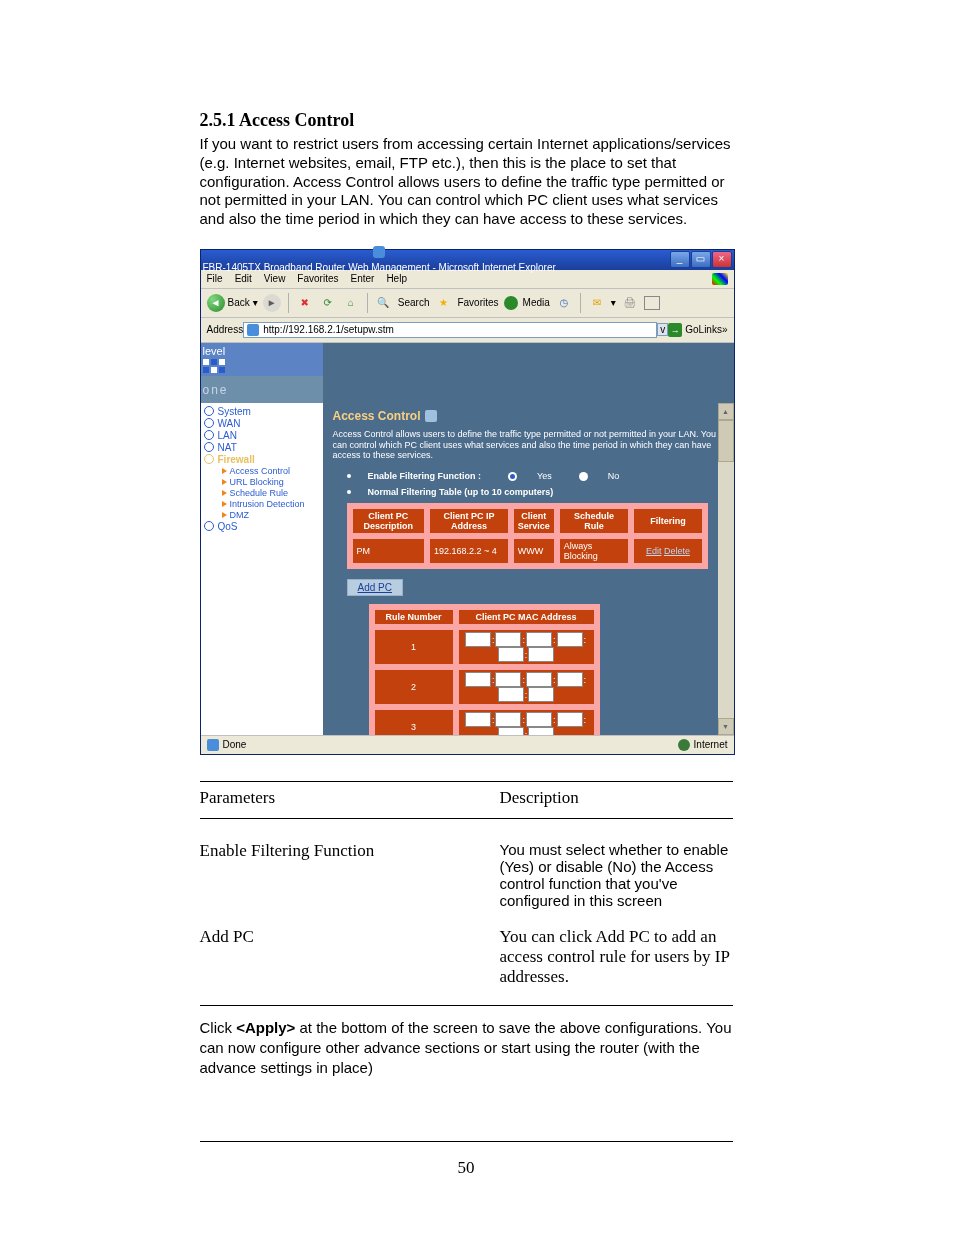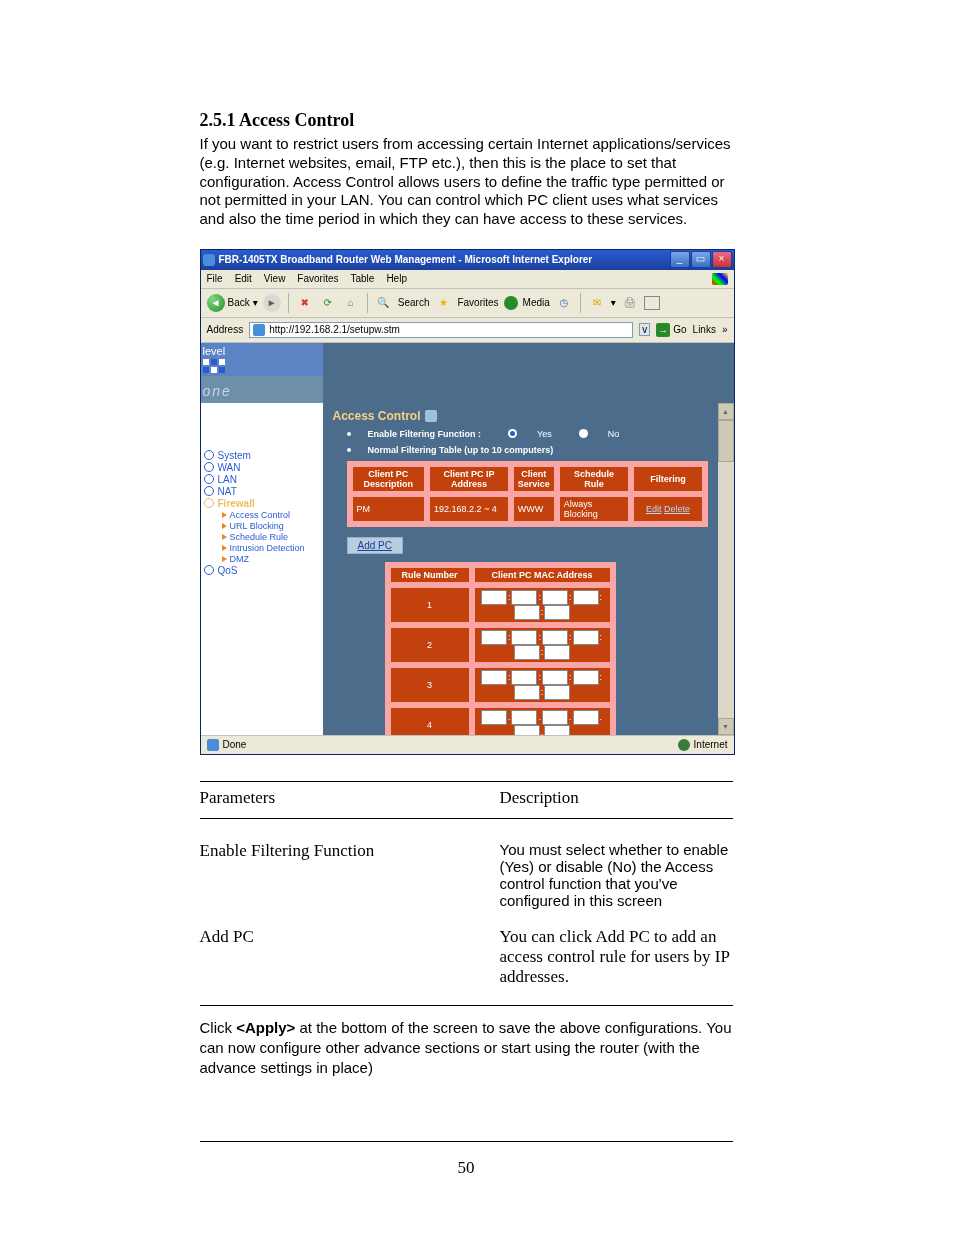--- a/index.html
+++ b/index.html
@@ -38,25 +38,26 @@
   .titlebar {
     background: linear-gradient(to bottom, #2a5cd0, #1a3e9c);
     color: #fff;
     display: flex;
     align-items: center;
     justify-content: space-between;
     padding: 1px 2px;
     height: 18px;
   }
   .titlebar .title {
-    font-weight: bold;
+    font-weight: normal;
     font-size: 10px;
     display: flex;
     align-items: center;
     gap: 4px;
+    flex-direction: column;
   }
   .titlebar .title .ie-icon {
     width: 12px; height: 12px;
     background: #4a8edb;
     border-radius: 3px;
   }
   .win-btns {
     display: flex;
     gap: 1px;
   }
@@ -112,21 +113,20 @@
   .ico-media{border-radius:50%;background:#2a8a2a;width:14px;height:14px;}
   .ico-hist{color:#3b6fc2;}
   .ico-mail{color:#e0a000;}
   .ico-print{color:#888;}
   .ico-edit{border:1px solid #888;width:14px;height:12px;}
   .addrbar {
     background: #ece9d8;
     border-bottom: 1px solid #c0c0c0;
     display: flex;
     align-items: center;
-    gap: 6px;
     padding: 2px 6px;
     font-size: 10px;
     height: 20px;
   }
   .addr-input {
     flex: 1;
     background:#fff;
     border:1px solid #7b9ebd;
     padding:1px 3px;
     font-size:10px;
@@ -192,21 +192,20 @@
     color:#fff;
     font-size:9px;
   }
   .branding .crumb .logout-ico{display:inline-block;width:8px;height:8px;border:1px solid #fff;border-radius:50%;margin-right:2px;vertical-align:middle;}
   .left-nav {
     width:122px;
     background:#fff;
     padding:62px 3px 3px 3px;
     font-size:10px;
     box-sizing:border-box;
-    margin-top:44px;
   }
   .nav-item {display:flex;align-items:center;gap:4px;color:#2a5cd0;margin:1px 0;}
   .nav-item .bullet{width:8px;height:8px;border:1px solid #2a5cd0;border-radius:50%;}
   .subnav{padding-left:18px;font-size:9px;color:#2a5cd0;}
   .subnav div{display:flex;align-items:center;gap:3px;margin:1px 0;}
   .subnav .tri{width:0;height:0;border-top:3px solid transparent;border-bottom:3px solid transparent;border-left:5px solid #f0861a;}
   .main-panel {
     flex:1;
     background:#4c6c8c;
     color:#fff;
@@ -266,21 +265,21 @@
         <div class="win-btn">▭</div>
         <div class="win-btn close">×</div>
       </div>
     </div>
     <div class="menubar">
       <div class="menu-left">
         <span>File</span>
         <span>Edit</span>
         <span>View</span>
         <span>Favorites</span>
-        <span>Table</span>
+        <span>Enter</span>
         <span>Help</span>
       </div>
       <div class="flag"></div>
     </div>
     <div class="toolbar">
       <div class="back-btn">
         <span class="circ">◄</span>
           <span>Back</span>
           <span>▾</span>
       </div>
@@ -316,21 +315,21 @@
       </div>
       <span>Links</span>
         <span>»</span>
     </div>
 
     <div class="content">
       <div class="branding">
         <div class="logo">
           <span>level</span>
           <div class="grid"></div>
-          <span style="letter-spacing:2px;color:#c9d4ea;font-size:14px;font-style:italic;">one</span>
+          <span style="letter-spacing:2px;color:#c9d4ea;font-size:12px;">one</span>
         </div>
         <div class="bbr">BroadbandRouter</div>
         <div class="conf">Configuration</div>
         <div class="crumb">
           <span>HOME</span> /
           <span>General Setup</span> /
           <span>STATUS</span> /
           <span>Tool</span> &nbsp;
           <span class="logout-ico"></span><b><span>Logout</span></b>
         </div>
@@ -383,20 +382,21 @@
             <span class="bullet"></span>
             <span>QoS</span>
           </div>
       </div>
 
       <div class="main-panel">
         <div class="main-title">
           <span>Access Control</span>
           <span class="hicon"></span>
         </div>
+        <div class="main-desc">Access Control allows users to define the traffic type permitted or not permitted in your LAN. You can control which PC client uses what services and also the time period in which they can have access to these services.</div>
         <div class="bullet-row">
           <span class="dot"></span>
           <b><span>Enable Filtering Function :</span></b>
           <span class="radio sel"></span>
             <span>Yes</span>
           <span class="radio"></span>
             <span>No</span>
         </div>
         <div class="bullet-row">
           <span class="dot"></span>
@@ -414,21 +414,21 @@
           <tr>
             <td class="left">PM</td>
             <td class="left">192.168.2.2 ~ 4</td>
             <td class="left">WWW</td>
             <td class="left">Always Blocking</td>
             <td><span class="lnk">Edit</span> <span class="lnk">Delete</span></td>
           </tr>
         </tbody>
           </table>
         <div class="addpc-btn">Add PC</div>
-        <table class="tbl mac-tbl" style="margin-left:52px;width:calc(100% - 160px);">
+        <table class="tbl mac-tbl" style="margin-left:36px;width:calc(100% - 160px);">
           <tbody>
               <tr>
             <th style="width:70px;">Rule Number</th>
             <th>Client PC MAC Address</th>
           </tr>
           <tr>
                 <td>1</td>
                 <td><input style=""><span class="colon">:</span><input style=""><span class="colon">:</span><input style=""><span class="colon">:</span><input style=""><span class="colon">:</span><input style=""><span class="colon">:</span><input style=""></td>
               </tr>
           <tr>

